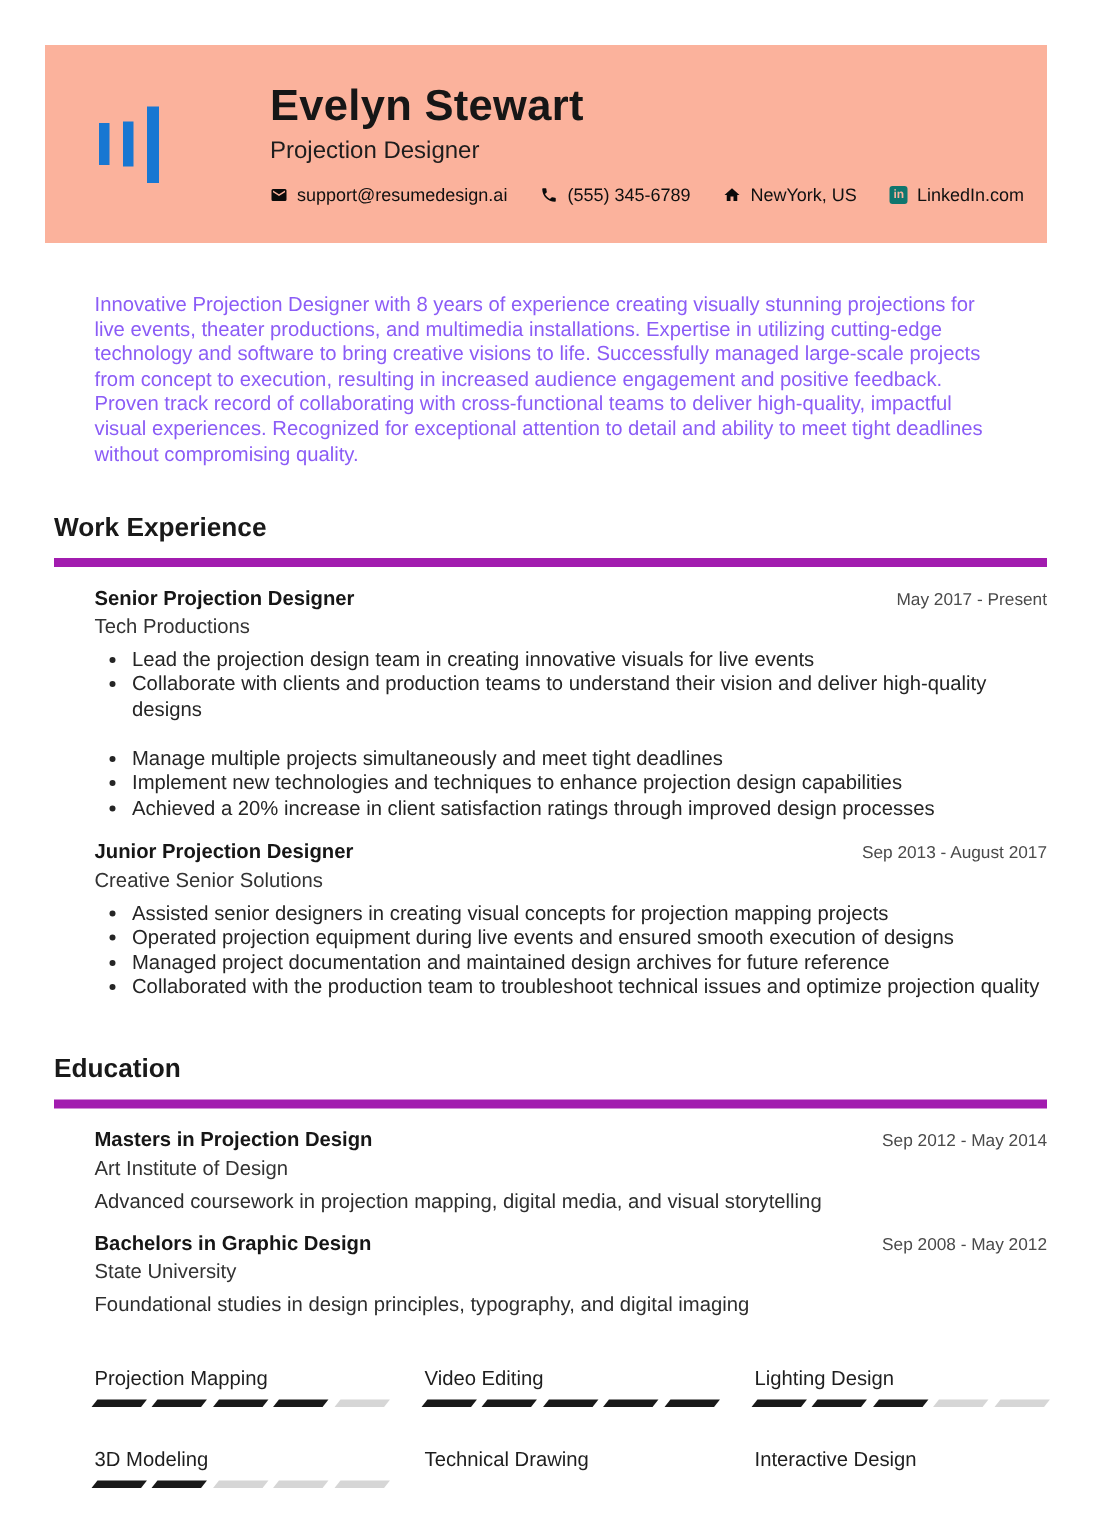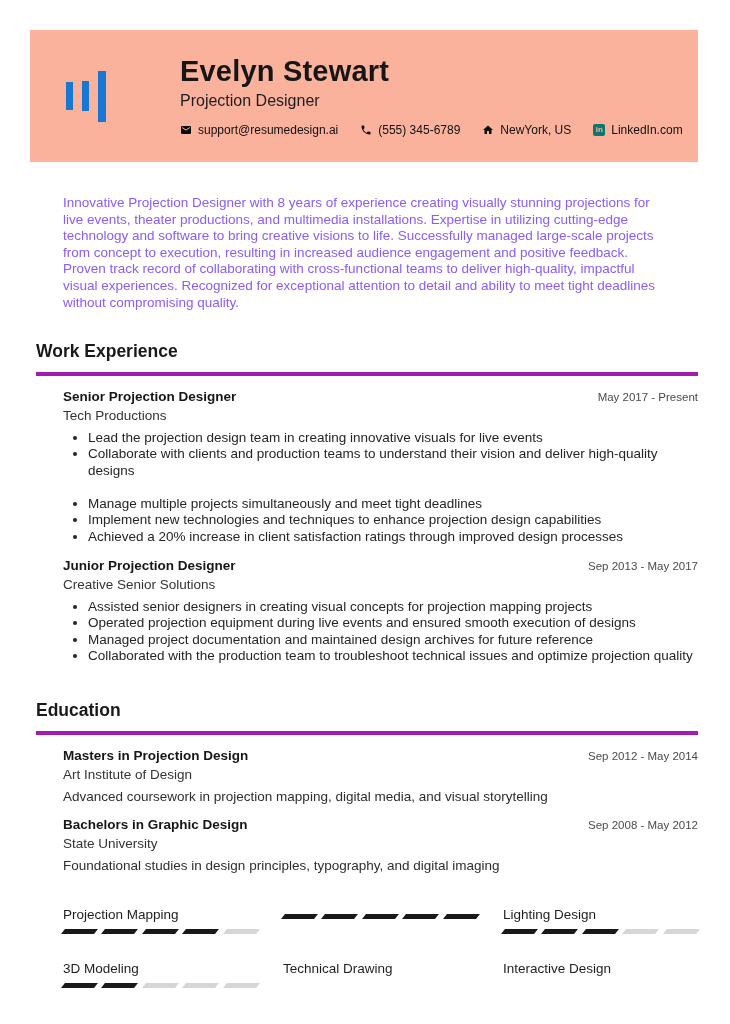--- a/index.html
+++ b/index.html
@@ -46,21 +46,21 @@
     color: #8b5cf6;
   }
 
   
   .section { margin: 30px 32px 0 36px; }
   .section-heading {
     font-size: 17.5px;
     font-weight: bold;
     color: #191919;
     padding-bottom: 10px;
-    border-bottom: 4px solid #a21caf;
+    border-bottom: 6px solid #a21caf;
   }
   .section-body { padding-left: 27px; }
 
   
   .entry { margin-top: 13px; }
   .entry-head { display: flex; justify-content: space-between; align-items: baseline; }
   .entry-title { font-size: 13.5px; font-weight: bold; color: #161616; }
   .entry-dates { font-size: 11.5px; color: #4a4a4a; }
   .entry-sub { font-size: 13.5px; color: #333; margin-top: 4px; }
   .entry-desc { font-size: 13.5px; color: #2e2e2e; margin-top: 7px; }
@@ -153,21 +153,21 @@
         <li>Collaborate with clients and production teams to understand their vision and deliver high-quality designs</li>
         <li class="gap-before">Manage multiple projects simultaneously and meet tight deadlines</li>
         <li>Implement new technologies and techniques to enhance projection design capabilities</li>
         <li>Achieved a 20% increase in client satisfaction ratings through improved design processes</li>
       </ul>
     </div>
 
     <div class="entry">
       <div class="entry-head">
         <span class="entry-title">Junior Projection Designer</span>
-        <span class="entry-dates">Sep 2013 - May 2017</span>
+        <span class="entry-dates">Sep 2013 - August 2017</span>
       </div>
       <div class="entry-sub">Creative Senior Solutions</div>
       <ul class="bullets">
         <li>Assisted senior designers in creating visual concepts for projection mapping projects</li>
         <li>Operated projection equipment during live events and ensured smooth execution of designs</li>
         <li>Managed project documentation and maintained design archives for future reference</li>
         <li>Collaborated with the production team to troubleshoot technical issues and optimize projection quality</li>
       </ul>
     </div>
 
@@ -206,20 +206,21 @@
       <div class="skill-name">Projection Mapping</div>
       <div class="skill-bar">
           <span class="seg filled"></span>
           <span class="seg filled"></span>
           <span class="seg filled"></span>
           <span class="seg filled"></span>
           <span class="seg empty"></span>
         </div>
     </div>
     <div class="skill-item">
+      <div class="skill-name">Video Editing</div>
       <div class="skill-bar">
           <span class="seg filled"></span>
           <span class="seg filled"></span>
           <span class="seg filled"></span>
           <span class="seg filled"></span>
           <span class="seg filled"></span>
         </div>
     </div>
     <div class="skill-item">
       <div class="skill-name">Lighting Design</div>

